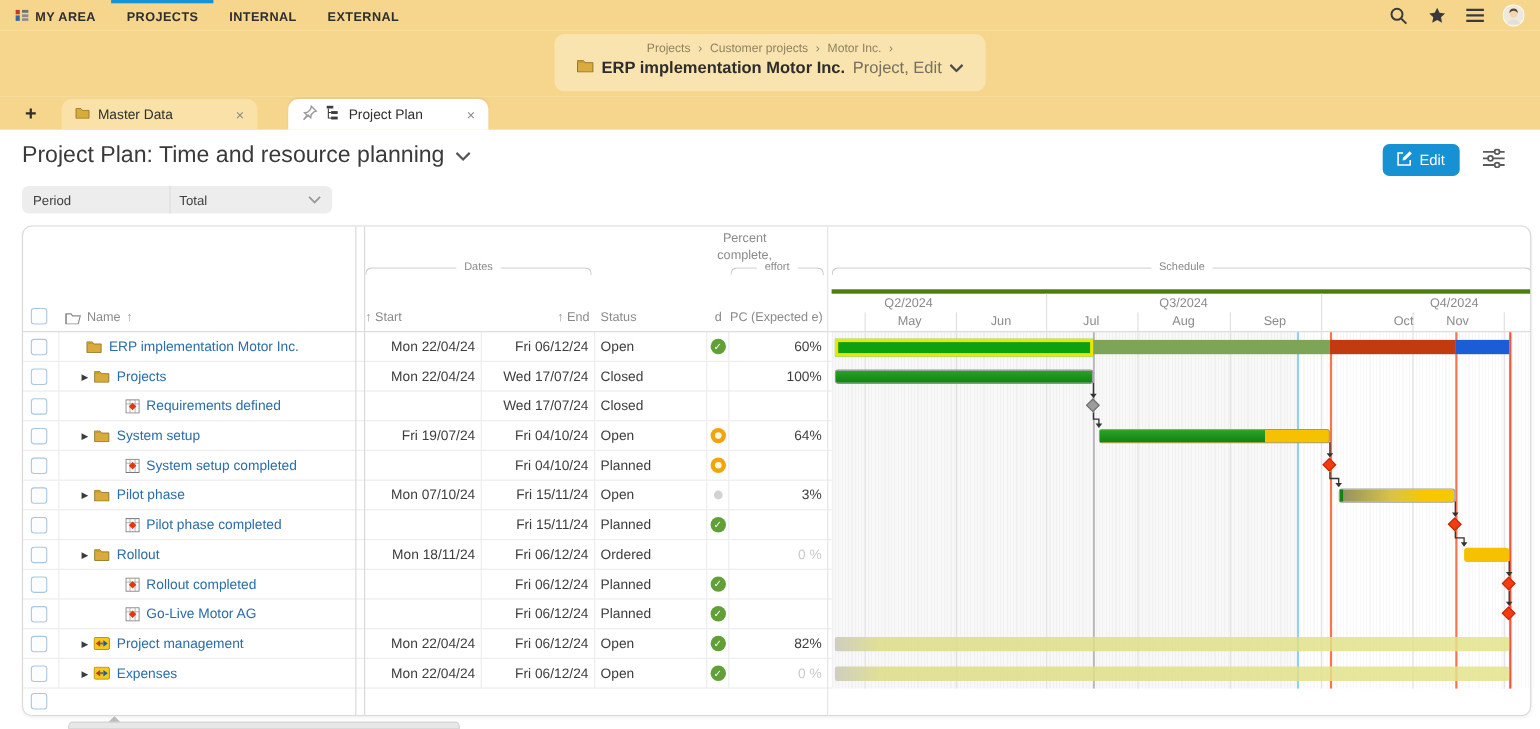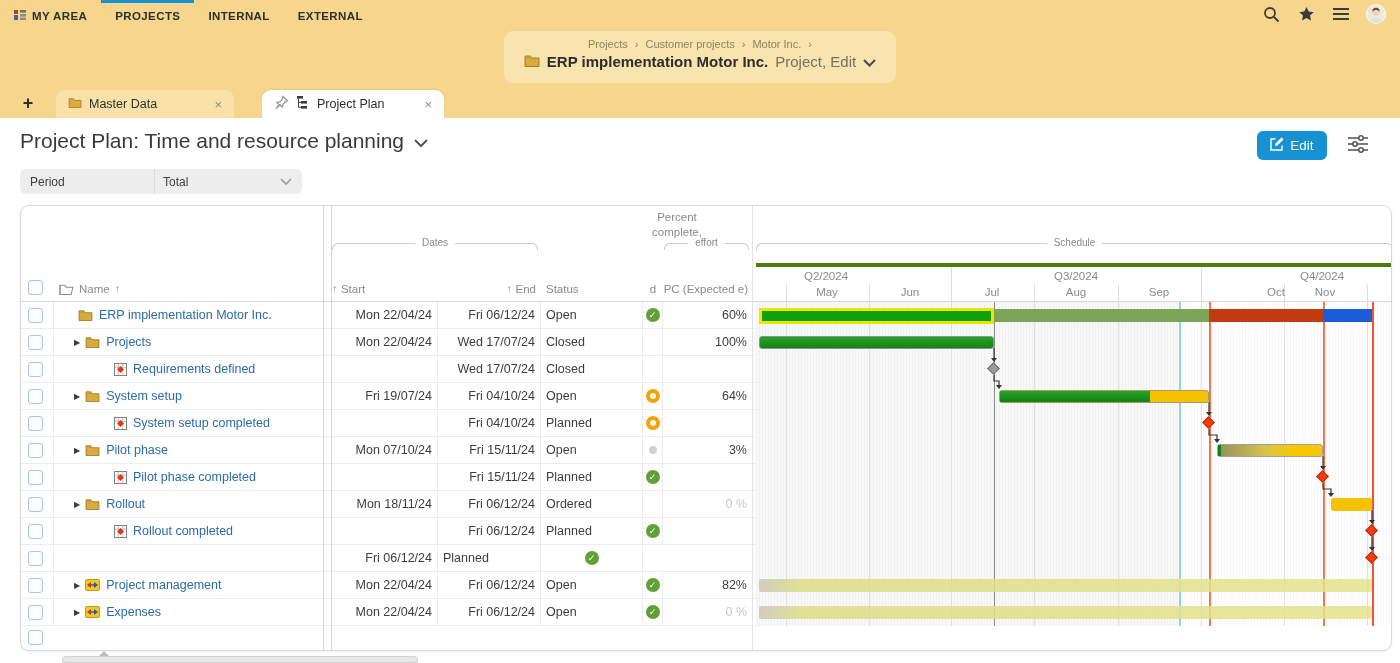--- a/index.html
+++ b/index.html
@@ -535,20 +535,30 @@
         <div class="c-d">
           <span class="d-check">✓</span>
         </div>
         <div class="c-pc"></div>
         <div class="c-gap"></div>
       </div>
       <div class="trow">
         <div class="c-check">
           <span class="cb"></span>
         </div>
+        <div class="c-name" style="padding-left:60px;">
+          <span class="rowico">
+            <svg width="13" height="13" viewBox="0 0 14 14">
+              <rect x=".5" y=".5" width="13" height="13" fill="#fff" stroke="#777"></rect>
+              <path d="M.5 4.5h13M4.5 .5v13M9.5 .5v13" stroke="#999" stroke-width=".7"></path>
+              <rect x="4.4" y="4.4" width="5.2" height="5.2" fill="#e8350e" transform="rotate(45 7 7)"></rect>
+            </svg>
+          </span>
+          <a>Go-Live Motor AG</a>
+        </div>
         <div></div>
         <div class="c-start"></div>
         <div class="c-end">Fri 06/12/24</div>
         <div class="c-status">Planned</div>
         <div class="c-d">
           <span class="d-check">✓</span>
         </div>
         <div class="c-pc"></div>
         <div class="c-gap"></div>
       </div>

